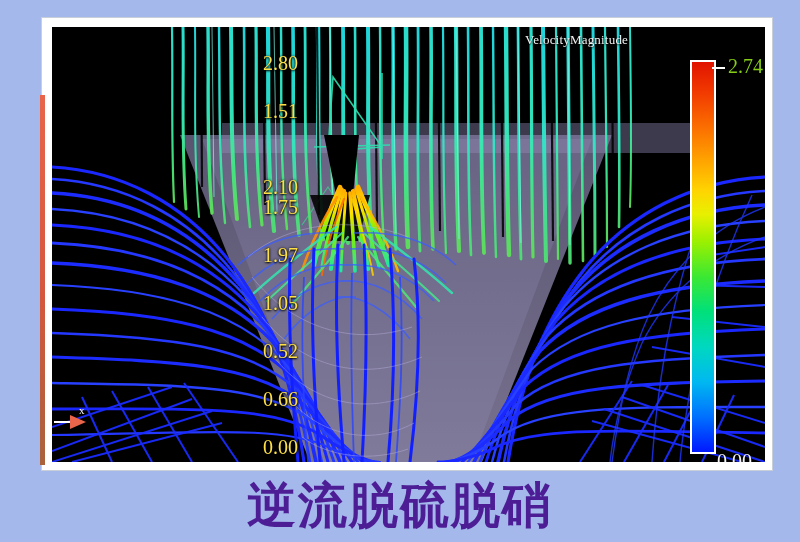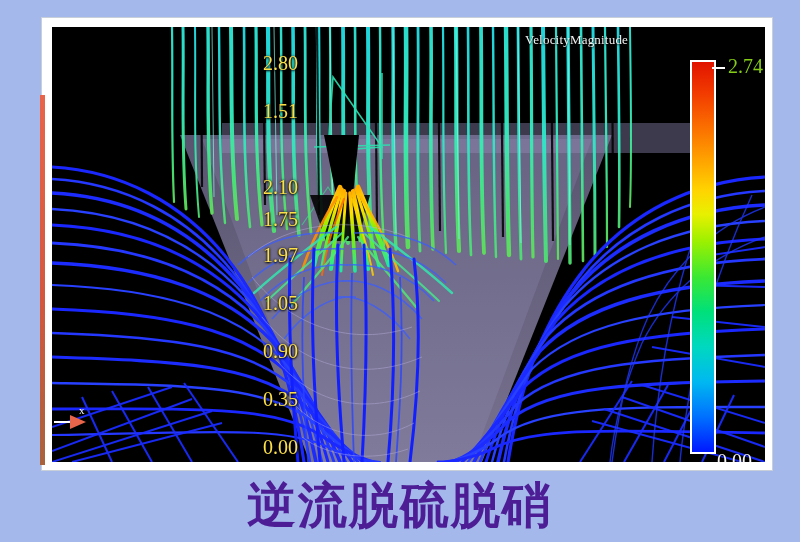--- a/index.html
+++ b/index.html
@@ -358,25 +358,25 @@
     <div class="cbar-tick"></div>
 
     <div class="cbar-title">VelocityMagnitude</div>
     <div class="cb-max">2.74</div>
     <div class="cb-min">0.00</div>
 
     <div class="cb-labels">
       <div class="cb-lab" style="top:25px;">2.80</div>
       <div class="cb-lab" style="top:73px;">1.51</div>
       <div class="cb-lab" style="top:121px;margin-top:28px;">2.10</div>
-      <div class="cb-lab" style="top:169px;margin-top:12px;">1.75</div>
+      <div class="cb-lab" style="top:169px;">1.75</div>
       <div class="cb-lab" style="top:217px;">1.97</div>
       <div class="cb-lab" style="top:265px;">1.05</div>
-      <div class="cb-lab" style="top:313px;">0.90</div>
-      <div class="cb-lab" style="top:361px;">0.35</div>
+      <div class="cb-lab" style="top:313px;">0.52</div>
+      <div class="cb-lab" style="top:361px;">0.66</div>
       <div class="cb-lab" style="top:409px;">0.00</div>
     </div>
 
     <div class="axis-ind">
       <svg width="70" height="40" viewBox="0 0 70 40">
         <line x1="2" y1="20" x2="20" y2="20" stroke="#ffffff" stroke-width="2"></line>
         <polygon points="18,13 34,20 18,27" fill="#e8644a"></polygon>
       </svg>
       <span class="axis-lab">x</span>
     </div>

